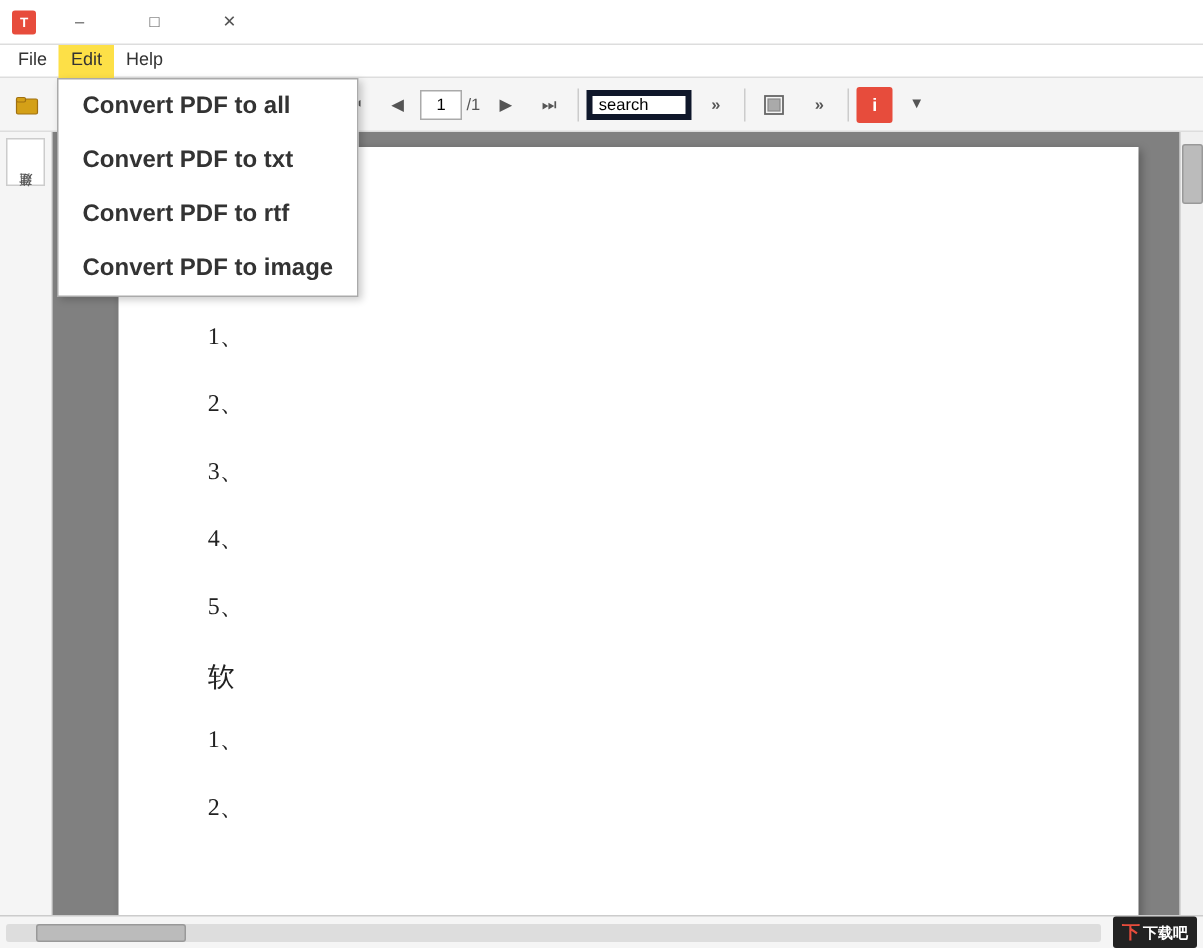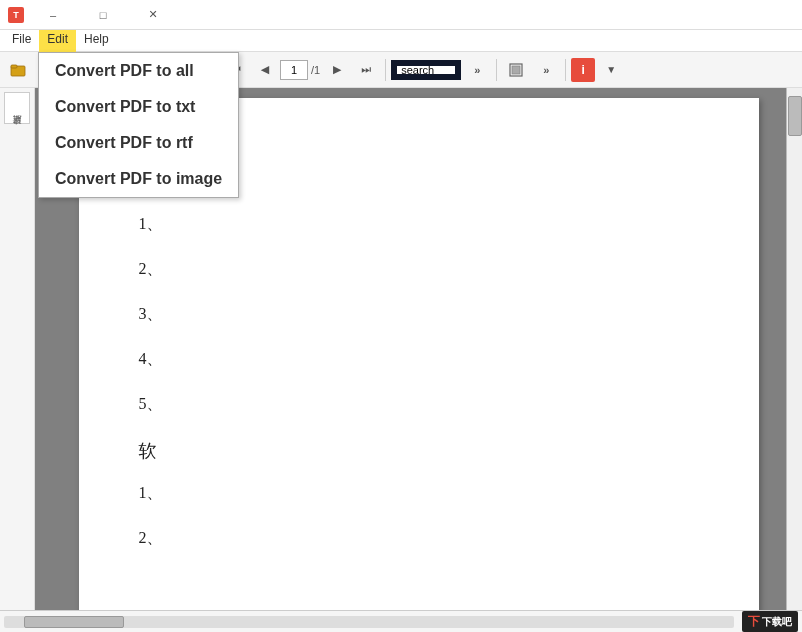--- a/index.html
+++ b/index.html
@@ -151,21 +151,21 @@
       padding: 0 2px;
     }
     .tb-page-info {
       font-size: 11px;
       color: #555;
       padding: 0 2px;
     }
     .tb-search-input {
       width: 70px;
       height: 20px;
-      border: 6px solid #0f172a;
+      border: 4px solid #0f172a;
       font-size: 11px;
       padding: 0 4px;
       background: #fff;
     }
 
     
     .main-area {
       display: flex;
       height: calc(632px - 30px - 22px - 36px - 22px);
     }

